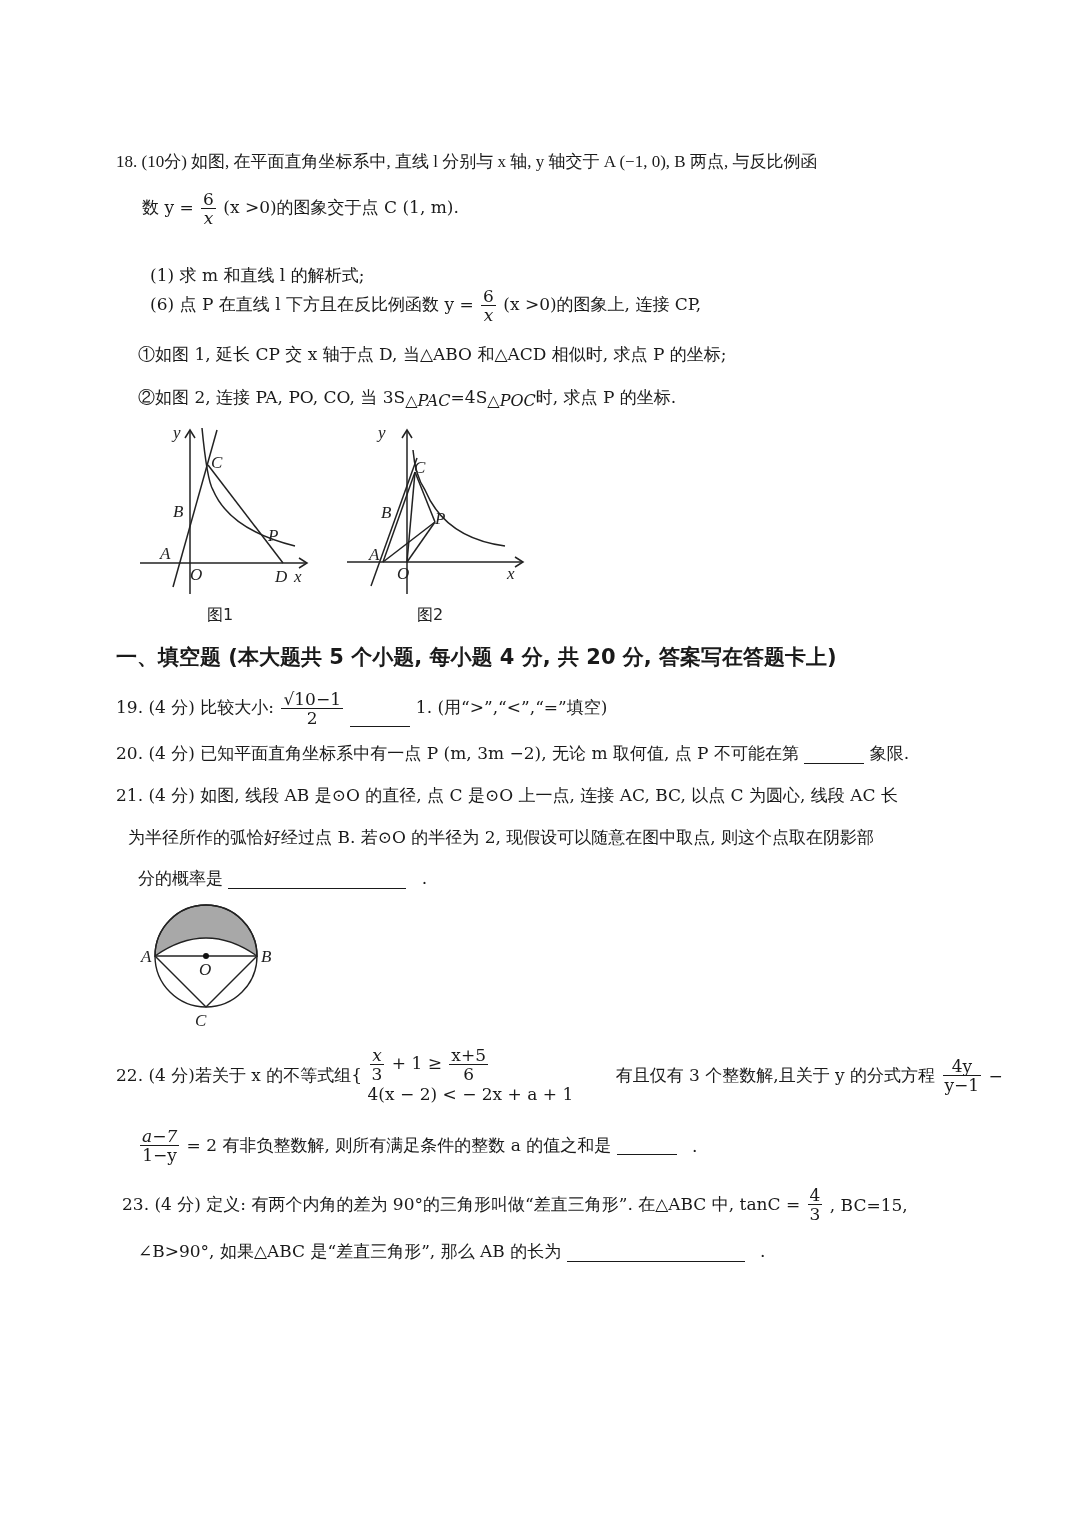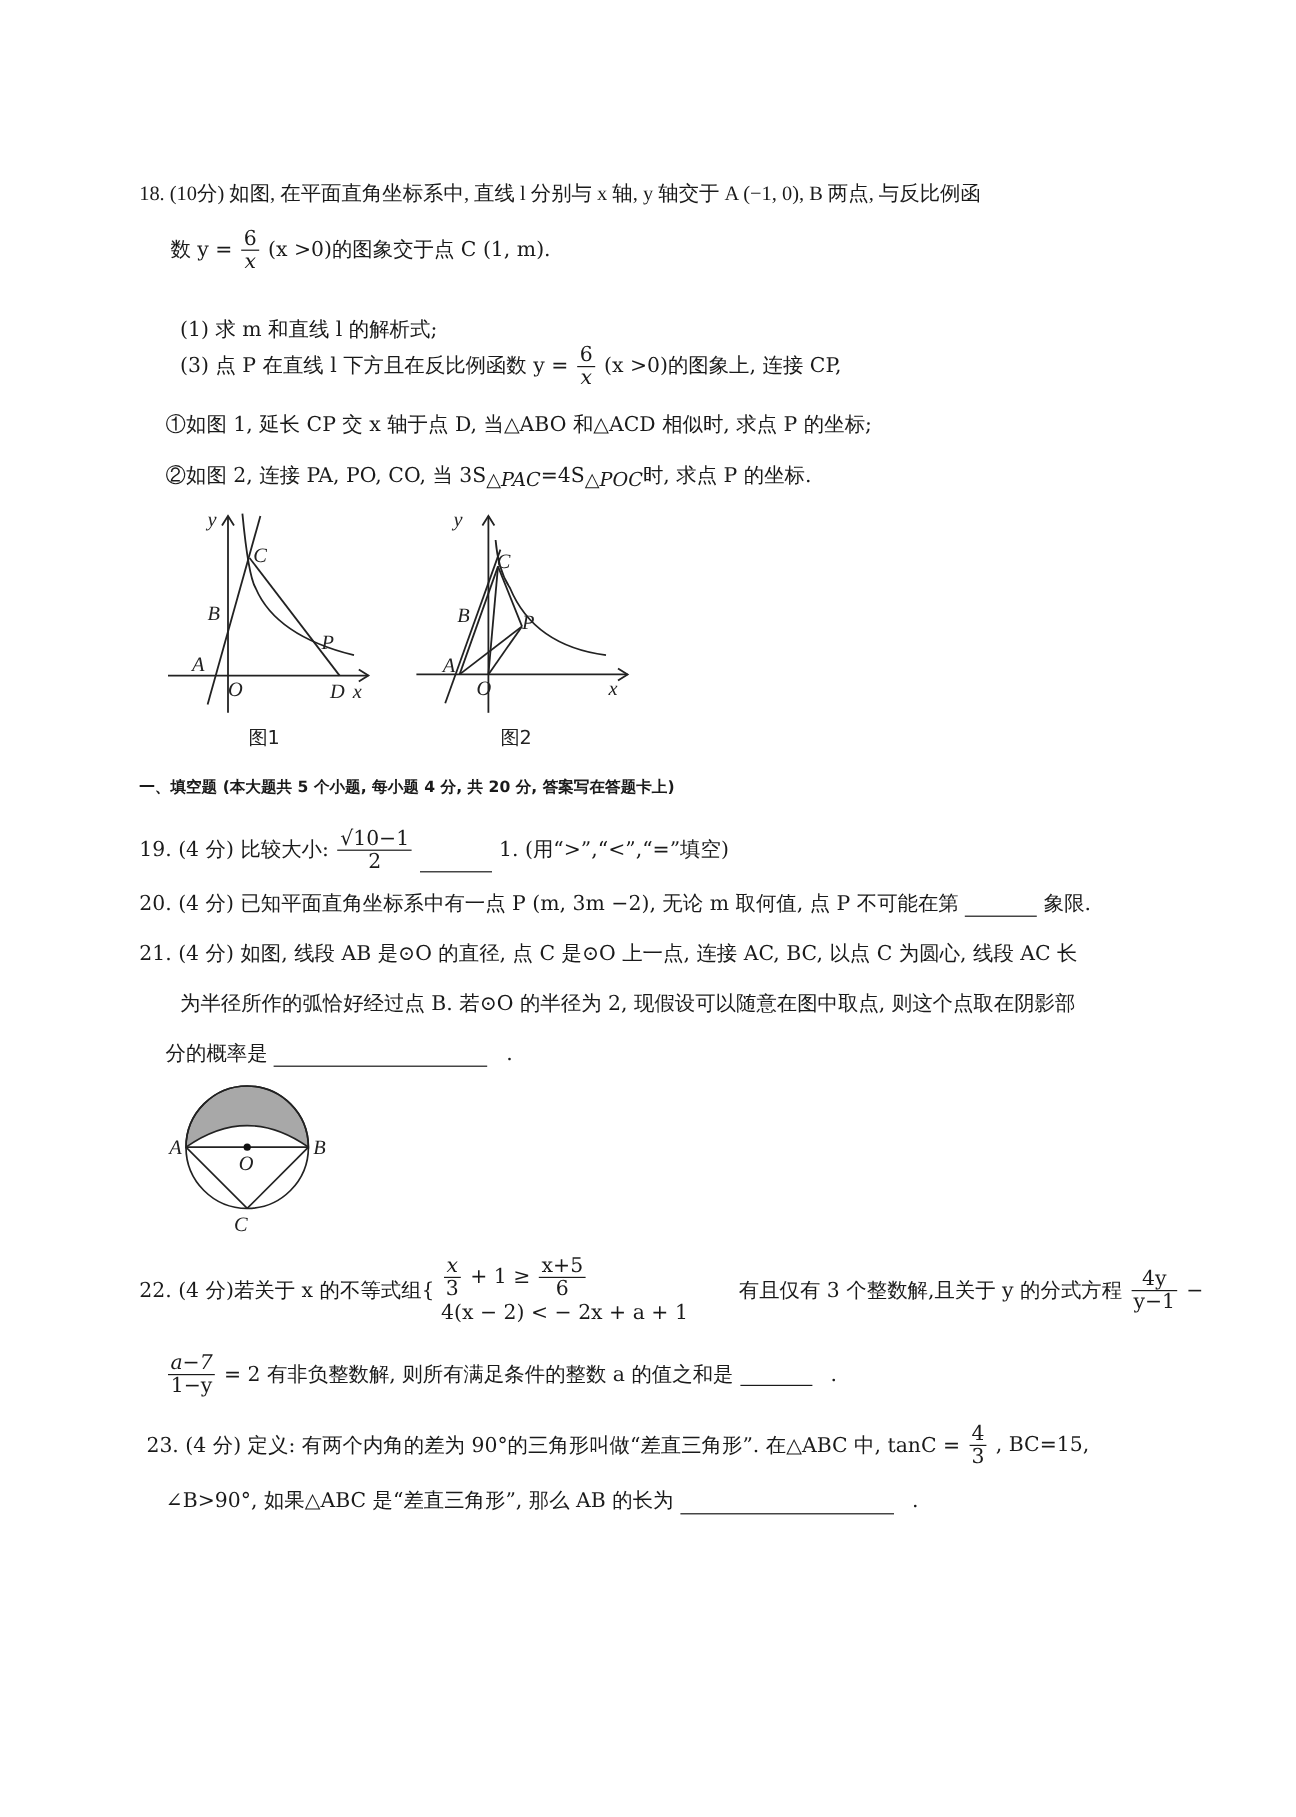--- a/index.html
+++ b/index.html
@@ -24,21 +24,21 @@
 <div class="line" style="left:142px; top:190px;">
   <span>数 y =</span>
   <span class="frac">
     <span class="num">6</span>
     <span class="den it">x</span>
   </span>
   <span>(x &gt;0)的图象交于点 C (1, m).</span>
 </div>
 <div class="line" style="left:150px; top:264px;">(1) 求 m 和直线 l 的解析式;</div>
 <div class="line" style="left:150px; top:287px;">
-  <span>(3) 点 P 在直线 l 下方且在反比例函数 y =</span>
+  <span>(6) 点 P 在直线 l 下方且在反比例函数 y =</span>
   <span class="frac">
     <span class="num">6</span>
     <span class="den it">x</span>
   </span>
   <span>(x &gt;0)的图象上, 连接 CP,</span>
 </div>
 <div class="line" style="left:138px; top:343px;">①如图 1, 延长 CP 交 x 轴于点 D, 当△ABO 和△ACD 相似时, 求点 P 的坐标;</div>
 <div class="line" style="left:138px; top:386px;">
   <span>②如图 2, 连接 PA, PO, CO, 当 3S</span><span class="sub">△PAC</span><span>=4S</span><span class="sub">△POC</span><span>时, 求点 P 的坐标.</span>
 </div>
@@ -81,40 +81,40 @@
   <text x="33" y="18">y</text>
   <text x="69" y="53">C</text>
   <text x="36" y="98">B</text>
   <text x="90" y="104">P</text>
   <text x="24" y="140">A</text>
   <text x="52" y="159">O</text>
   <text x="162" y="159">x</text>
   <text class="cap" x="72" y="200">图2</text>
 </svg>
 
-<div class="line bold" style="left:116px; top:646px; font-size:13px;">一、填空题 (本大题共 5 个小题, 每小题 4 分, 共 20 分, 答案写在答题卡上)</div>
+<div class="line bold" style="left:116px; top:646px; font-size:21px;">一、填空题 (本大题共 5 个小题, 每小题 4 分, 共 20 分, 答案写在答题卡上)</div>
 
 <div class="line" style="left:116px; top:690px;">
   <span>19. (4 分) 比较大小:</span>
   <span class="frac">
     <span class="num">√10−1</span>
     <span class="den">2</span>
   </span>
   <span class="blank" style="width:60px;"></span>
   <span>1. (用“&gt;”,“&lt;”,“=”填空)</span>
 </div>
 
 <div class="line" style="left:116px; top:742px;">
   <span>20. (4 分) 已知平面直角坐标系中有一点 P (m, 3m −2), 无论 m 取何值, 点 P 不可能在第</span>
   <span class="blank" style="width:60px;"></span>
   <span>象限.</span>
 </div>
 
 <div class="line" style="left:116px; top:784px;">21. (4 分) 如图, 线段 AB 是⊙O 的直径, 点 C 是⊙O 上一点, 连接 AC, BC, 以点 C 为圆心, 线段 AC 长</div>
-<div class="line" style="left:150px; top:826px;text-align:center;">为半径所作的弧恰好经过点 B. 若⊙O 的半径为 2, 现假设可以随意在图中取点, 则这个点取在阴影部</div>
+<div class="line" style="left:128px; top:826px;text-align:center;">为半径所作的弧恰好经过点 B. 若⊙O 的半径为 2, 现假设可以随意在图中取点, 则这个点取在阴影部</div>
 <div class="line" style="left:138px; top:867px;">
   <span>分的概率是</span>
   <span class="blank" style="width:178px;"></span>
   <span style="margin-left:10px;">.</span>
 </div>
 
 <svg style="position:absolute; left:135px; top:900px;" width="150" height="135" viewBox="0 0 150 135">
   <path d="M 20 56 A 50 50 0 0 1 122 56 Q 71 20 20 56 Z" fill="#a8a8a8" stroke="#222" stroke-width="1.3"></path>
   <circle cx="71" cy="56" r="51" fill="none" stroke="#222" stroke-width="1.4"></circle>
   <line x1="20" y1="56" x2="122" y2="56" stroke="#222" stroke-width="1.4"></line>

